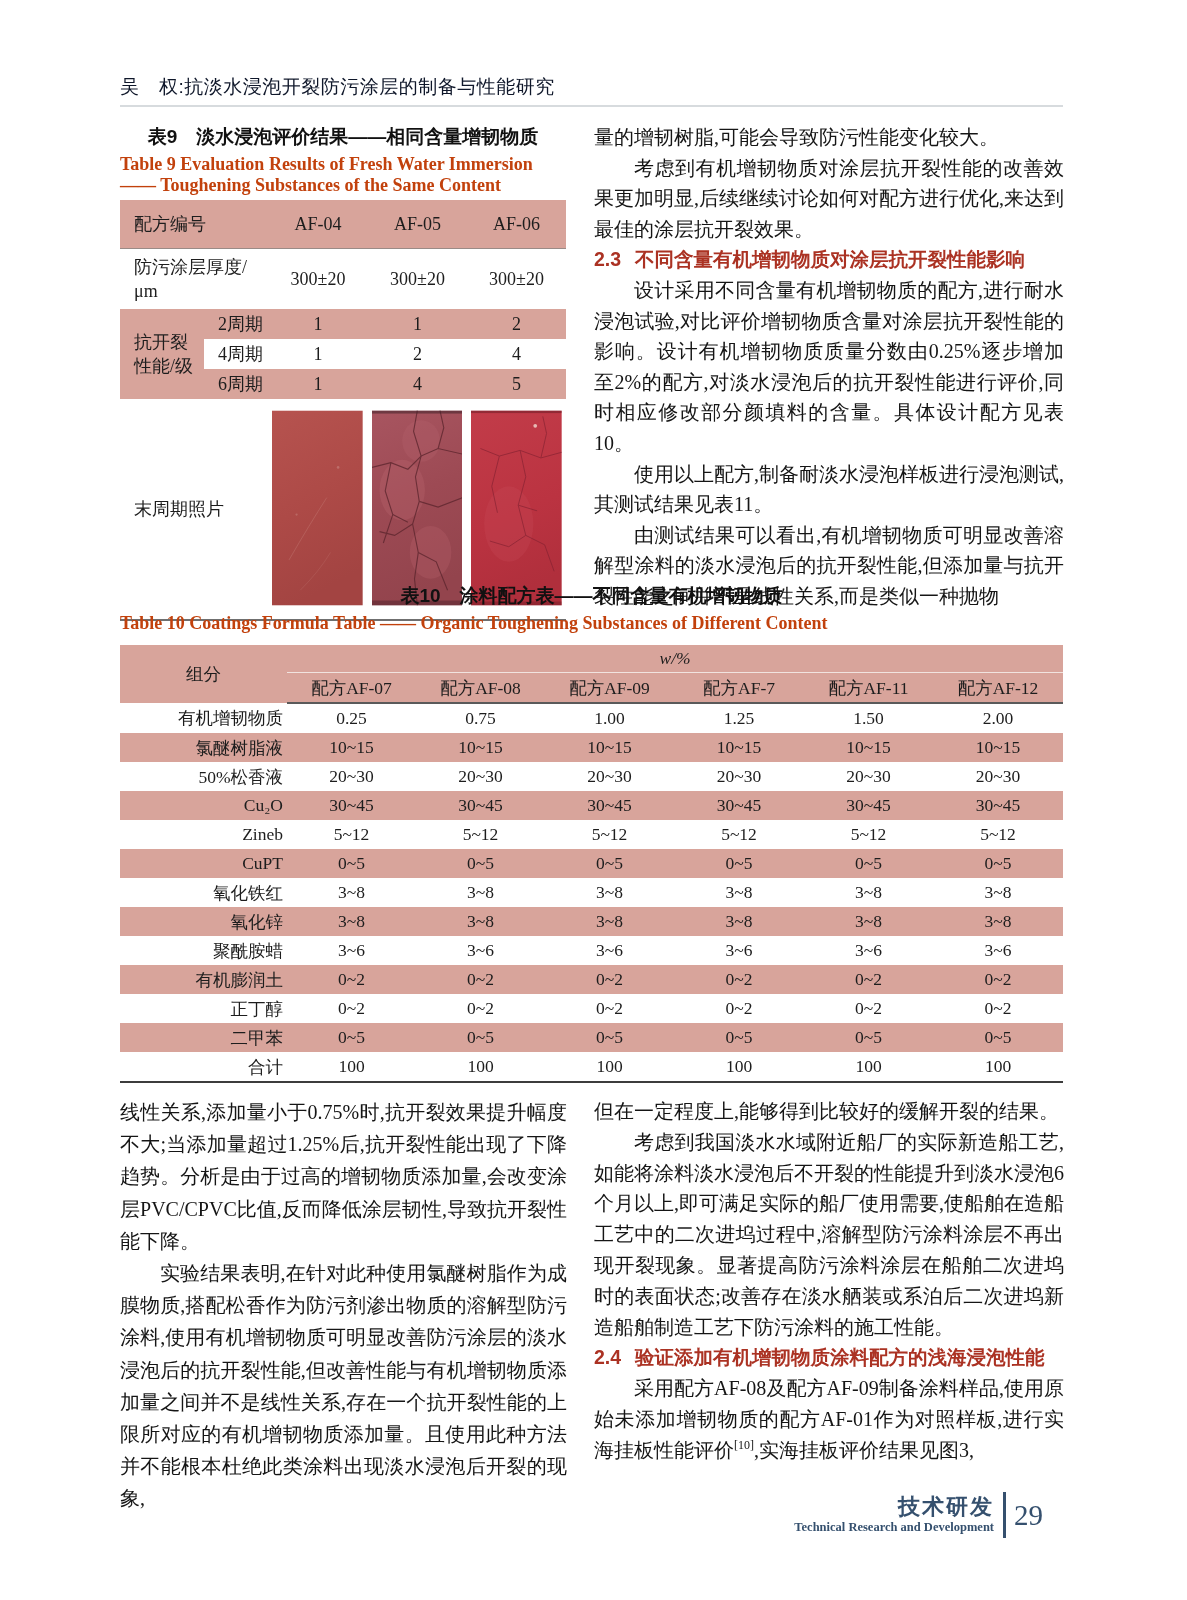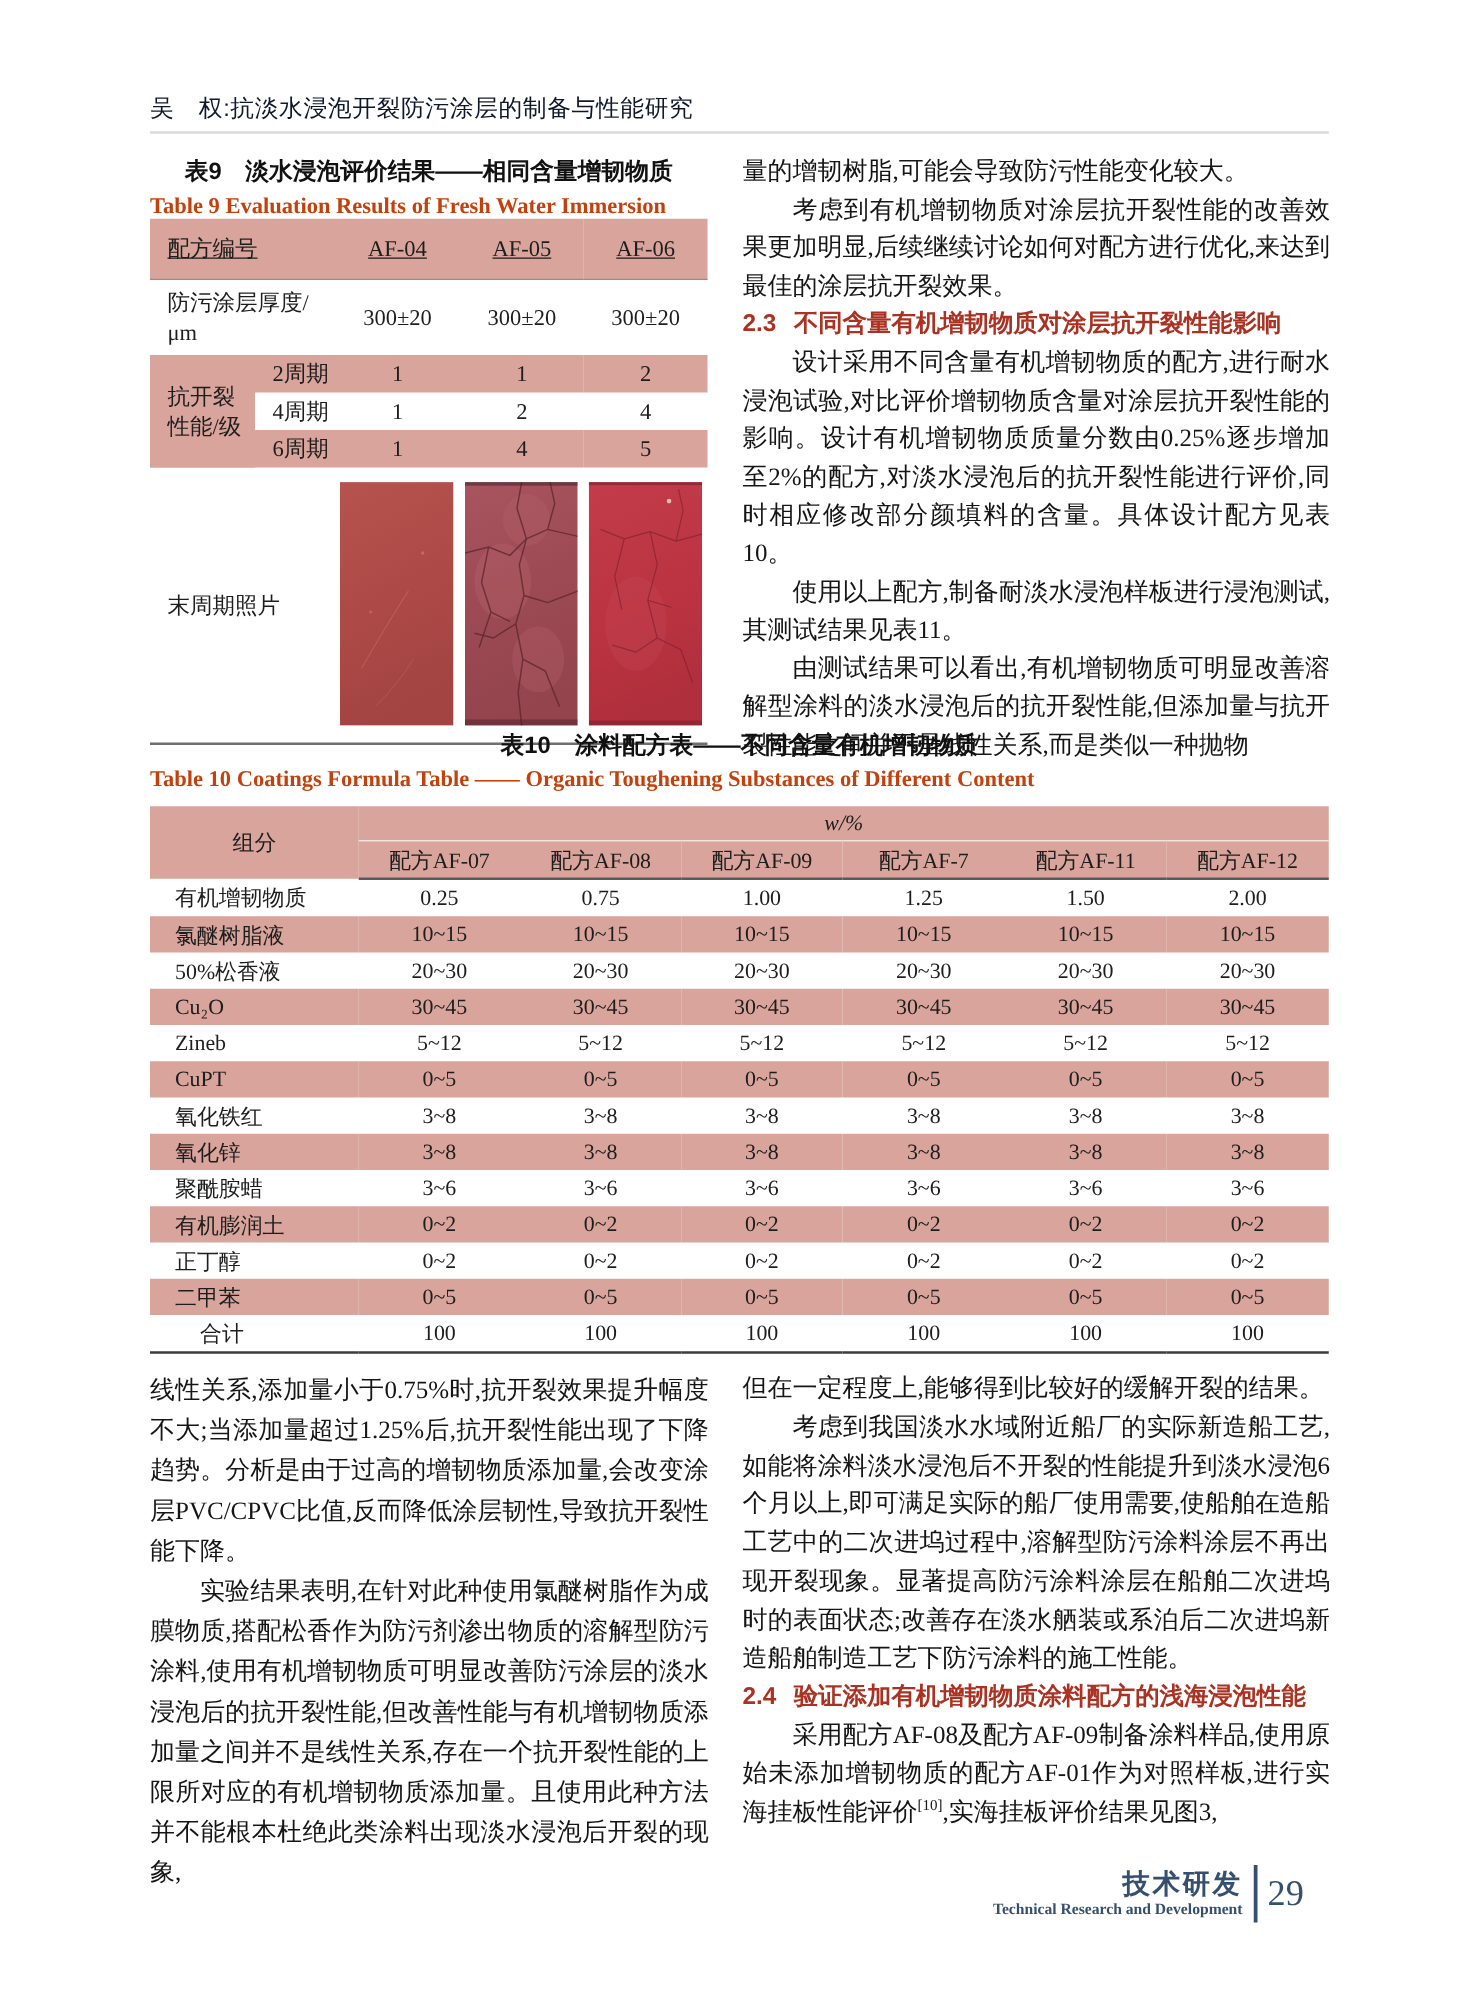--- a/index.html
+++ b/index.html
@@ -14,29 +14,29 @@
     text-align:center;color:#111;margin:0 0 4px 0;}
   .cap-en{font-family:"Liberation Serif","DejaVu Serif",serif;font-weight:bold;font-size:18px;
     text-align:left;color:#c2410c;margin:0 0 4px 0;}
   
   table{border-collapse:collapse;table-layout:fixed;}
   td{padding:0 4px;vertical-align:middle;}
   .pinkbg{background:#d8a49b;}
   .t9{width:446px;font-size:18px;}
   .t9 td{height:30px;text-align:center;}
   .t9 .lbl{text-align:left;padding-left:14px;}
-  .t9 .hdr td{height:48px;border-bottom:1px solid #9a8b87;text-decoration:underline;}
+  .t9 .hdr td{height:48px;border-bottom:1px solid #9a8b87;}
   .t9 .thick td{height:60px;}
   .t9 .prewrap{white-space:pre-line;line-height:24px;}
   .t9-bottom{border-bottom:2px solid #6f6f6f;}
   .photos{display:flex;justify-content:flex-start;gap:9px;padding:6px 0 8px 0;}
   .photos svg{display:block;}
   .t10{width:943px;font-size:17.5px;}
   .t10 td{height:29px;text-align:center;}
-  .t10 .lbl{text-align:left;padding-left:20px;}
+  .t10 .lbl{text-align:right;padding-left:20px;}
   .t10 .unit{font-style:italic;height:27px;border-bottom:1px solid #f1e3df;}
   .t10 .grp{text-align:center;font-style:normal;}
   .t10 .cfg td{height:29px;}
   .t10 .hdrsep{border-bottom:2px solid #5a5a5a;}
   .t10-bottom{border-bottom:2.5px solid #3c3c3c;margin-top:11px;}
   
   .bodycol{position:absolute;text-align:justify;font-size:20px;line-height:30.6px;color:#151515;}
   .bodycol p{margin:0;}
   .ind{text-indent:2em;}
   .sec-head{font-family:"Liberation Sans","DejaVu Sans",sans-serif;font-weight:bold;
@@ -57,20 +57,21 @@
 <body>
 
 <div class="page">
 
   <div class="running-head">吴　权:抗淡水浸泡开裂防污涂层的制备与性能研究</div>
   <div class="head-rule"></div>
 
   <div style="position:absolute;left:120px;top:124px;width:446px;">
     <p class="cap-zh">表9　淡水浸泡评价结果——相同含量增韧物质</p>
     <p class="cap-en" style="margin-bottom:0;">Table 9   Evaluation Results of Fresh Water Immersion</p>
+    <p class="cap-en">—— Toughening Substances of the Same Content</p>
     <table class="t9 t9-bottom">
       <colgroup>
           <col style="width:84px">
           <col style="width:64px">
           <col style="width:100px">
           <col style="width:99px">
           <col style="width:99px">
         </colgroup>
       <tbody>
           <tr class="pinkbg hdr">

